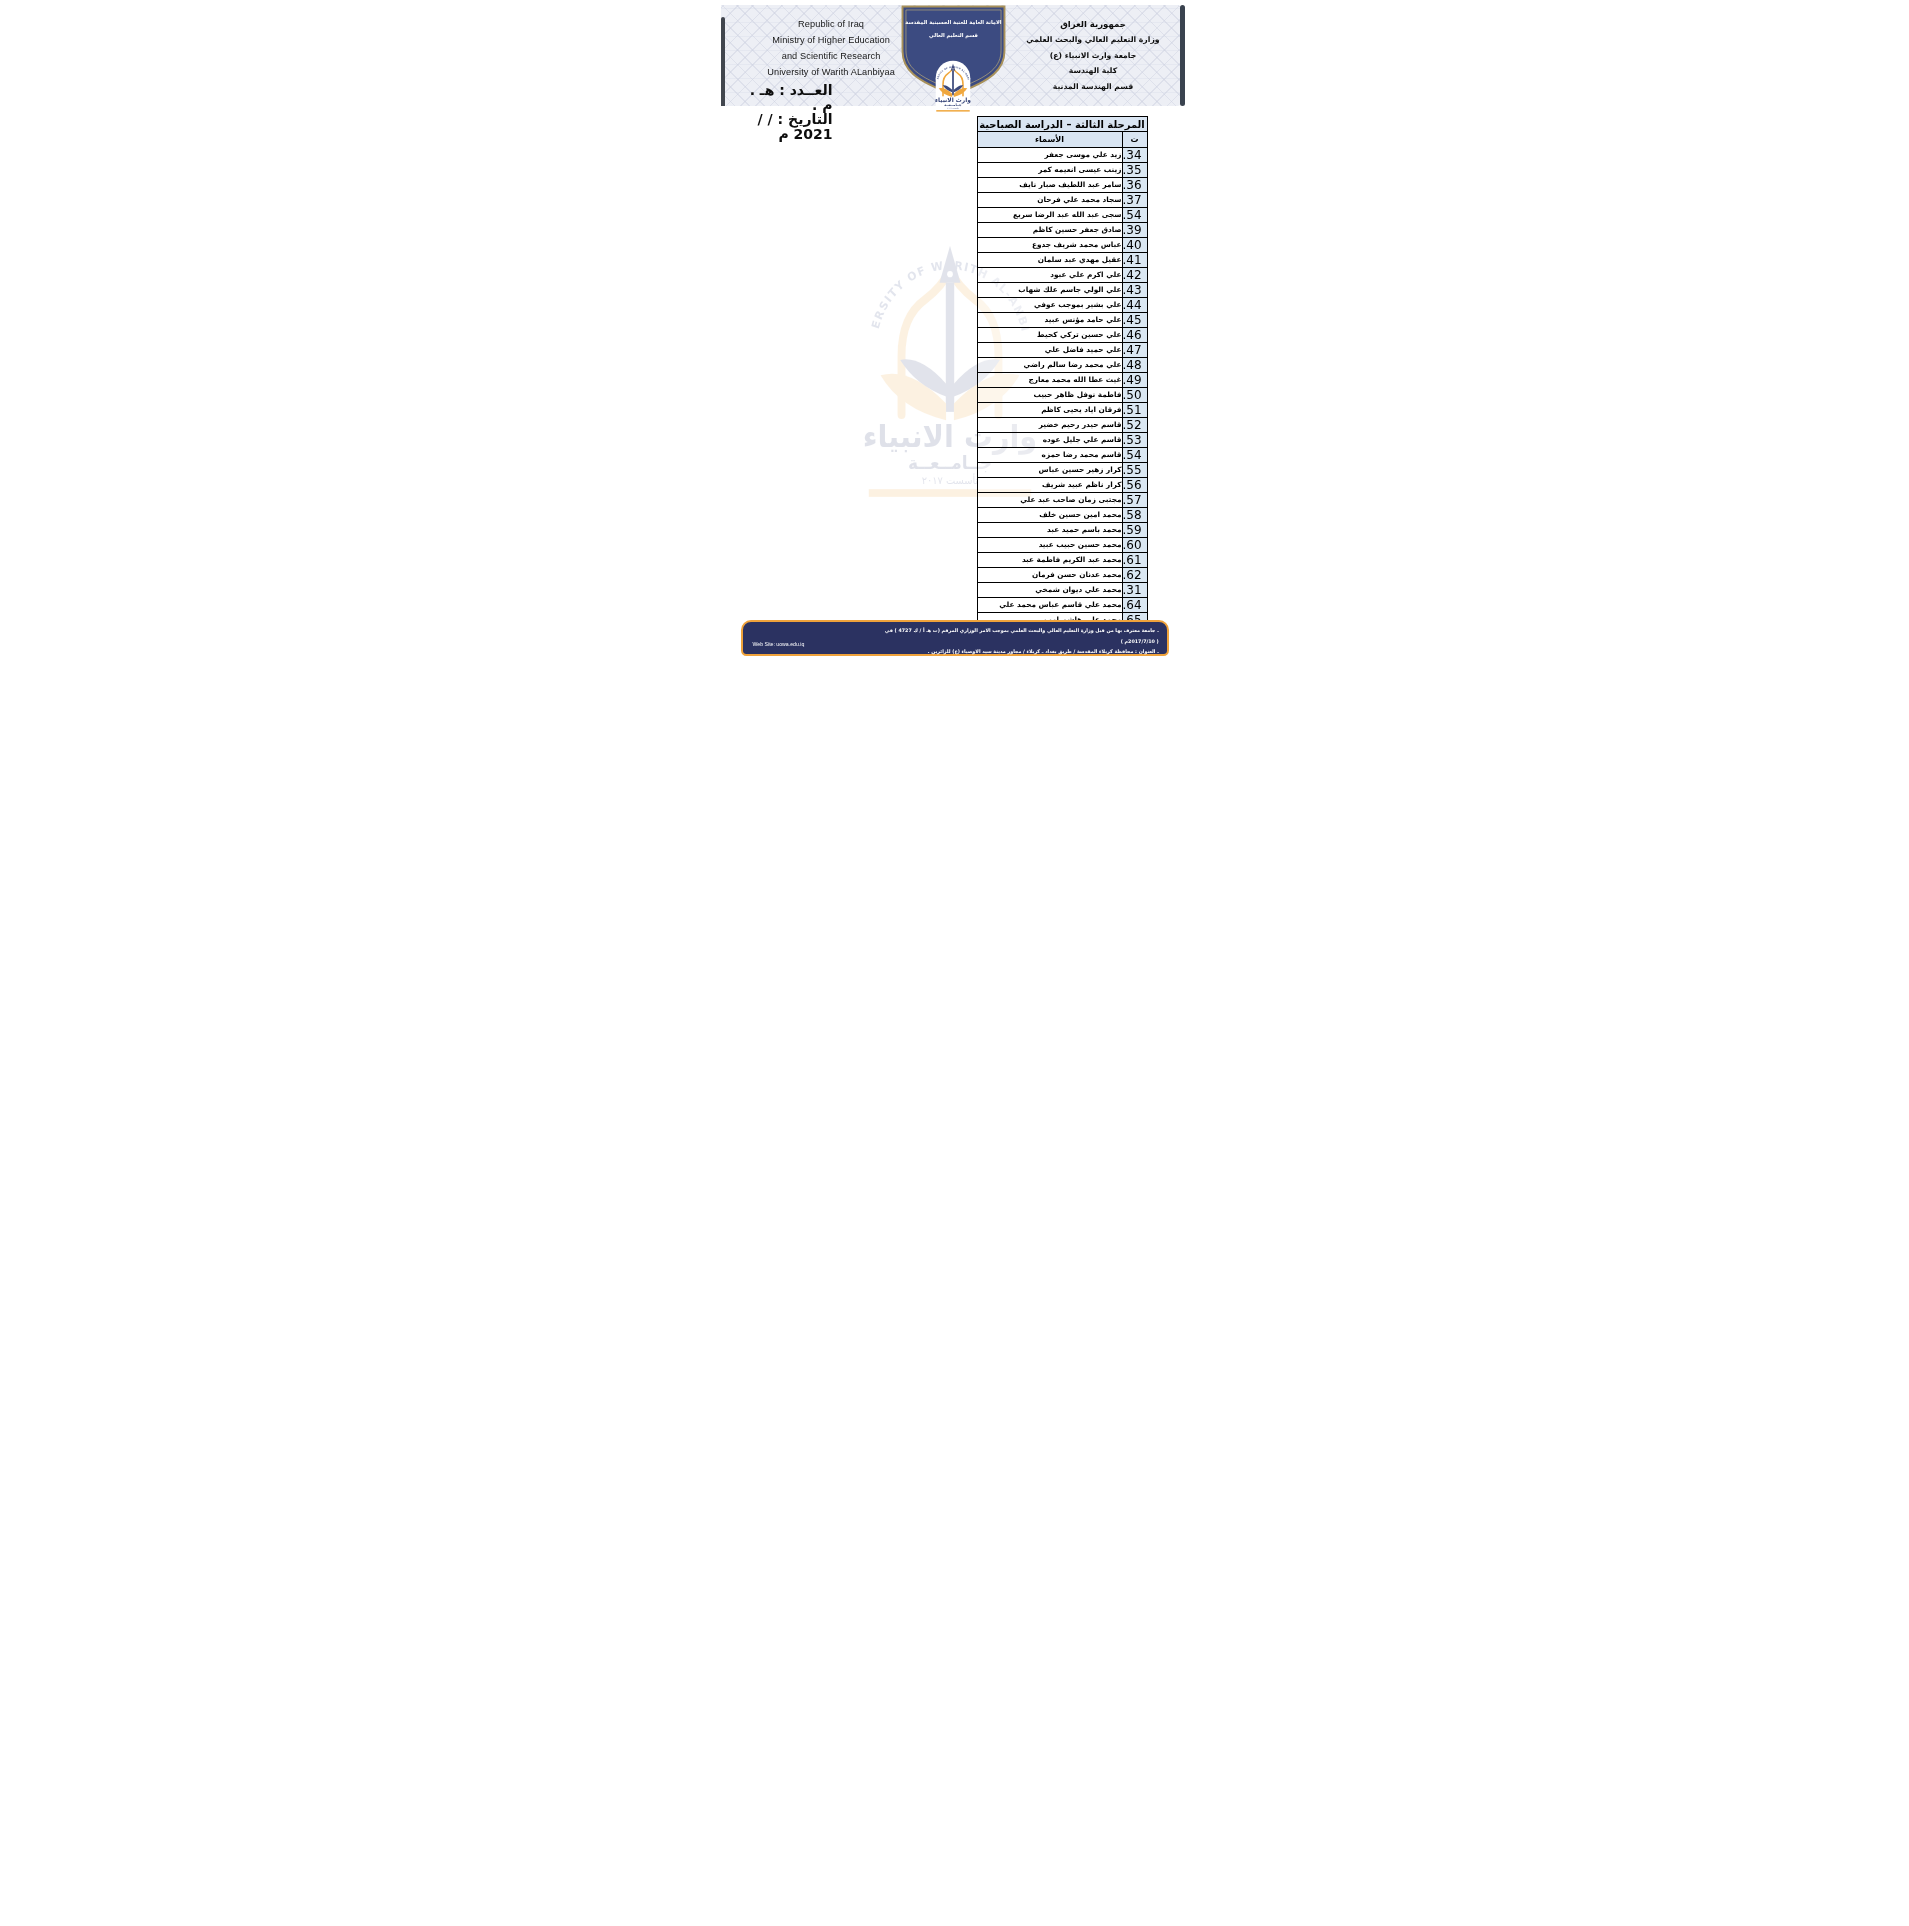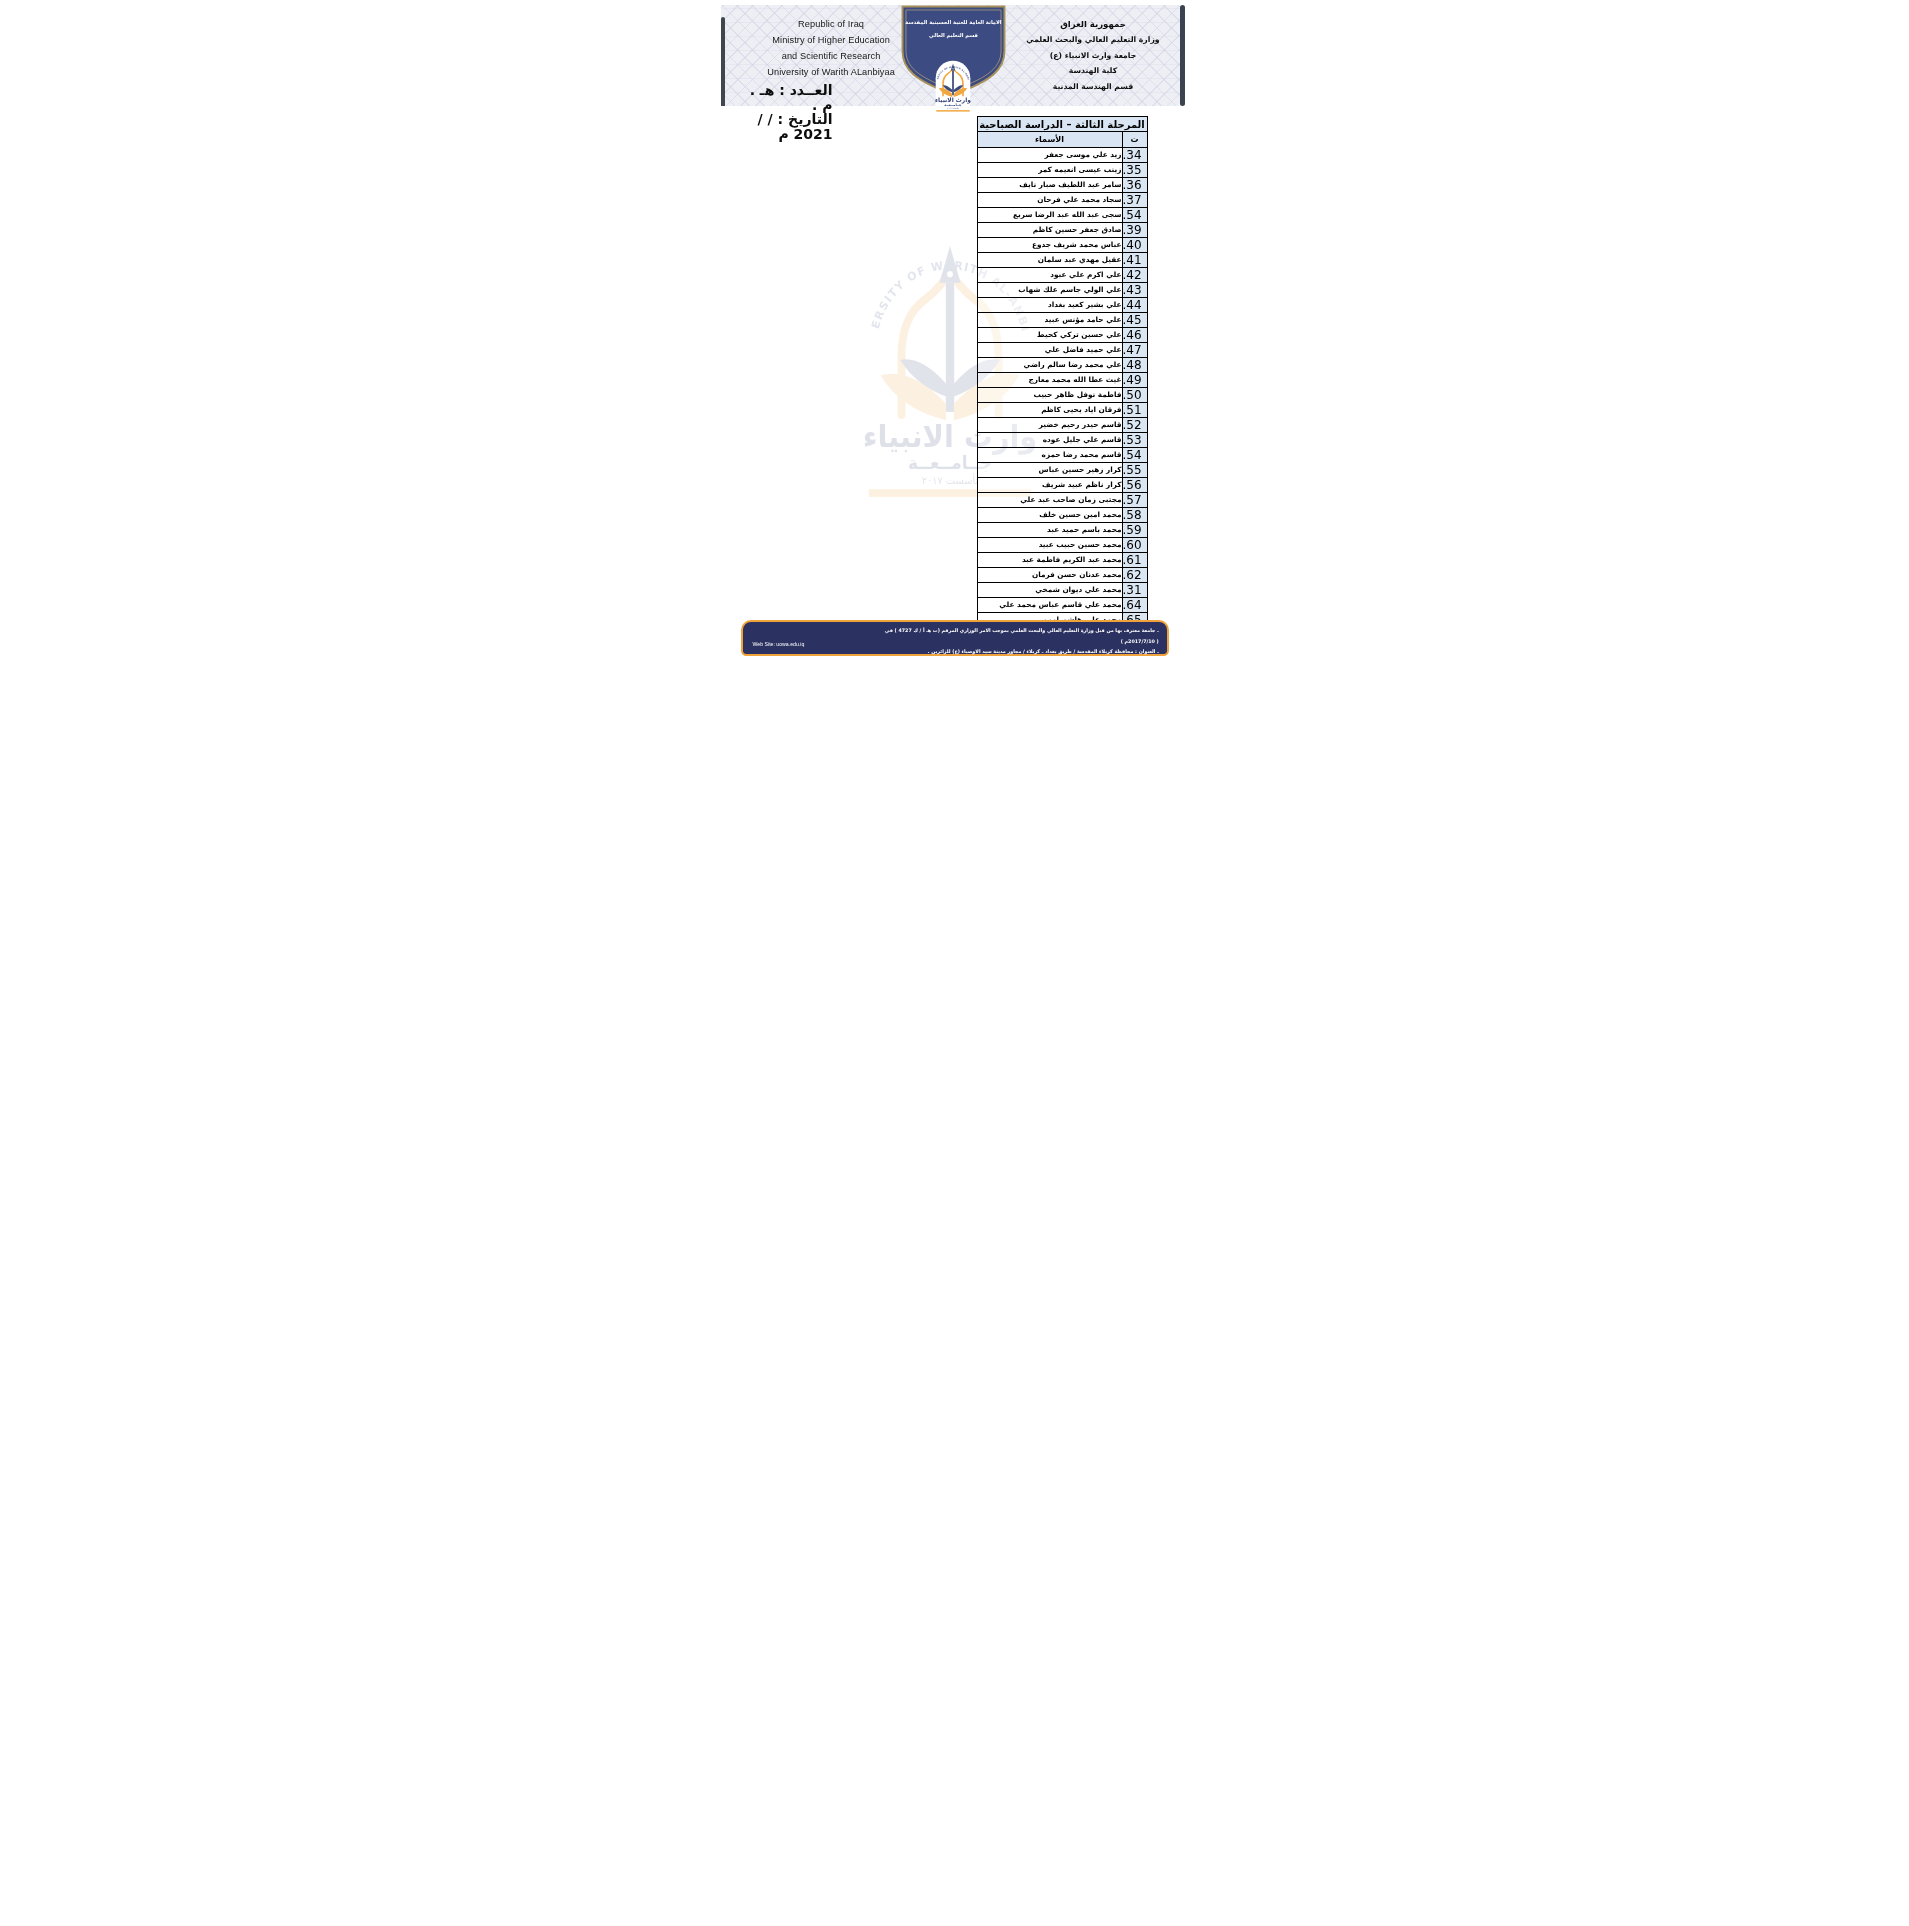--- a/index.html
+++ b/index.html
@@ -205,21 +205,21 @@
         <tr>
           <td class="c-num">42.</td>
           <td class="c-name">علي اكرم علي عبود</td>
         </tr>
         <tr>
           <td class="c-num">43.</td>
           <td class="c-name">علي الولي جاسم علك شهاب</td>
         </tr>
         <tr>
           <td class="c-num">44.</td>
-          <td class="c-name">علي بشير كعيد بغداد</td>
+          <td class="c-name">علي بشير بموجب عوفي</td>
         </tr>
         <tr>
           <td class="c-num">45.</td>
           <td class="c-name">علي حامد مؤنس عبيد</td>
         </tr>
         <tr>
           <td class="c-num">46.</td>
           <td class="c-name">علي حسين تركي كحيط</td>
         </tr>
         <tr>

